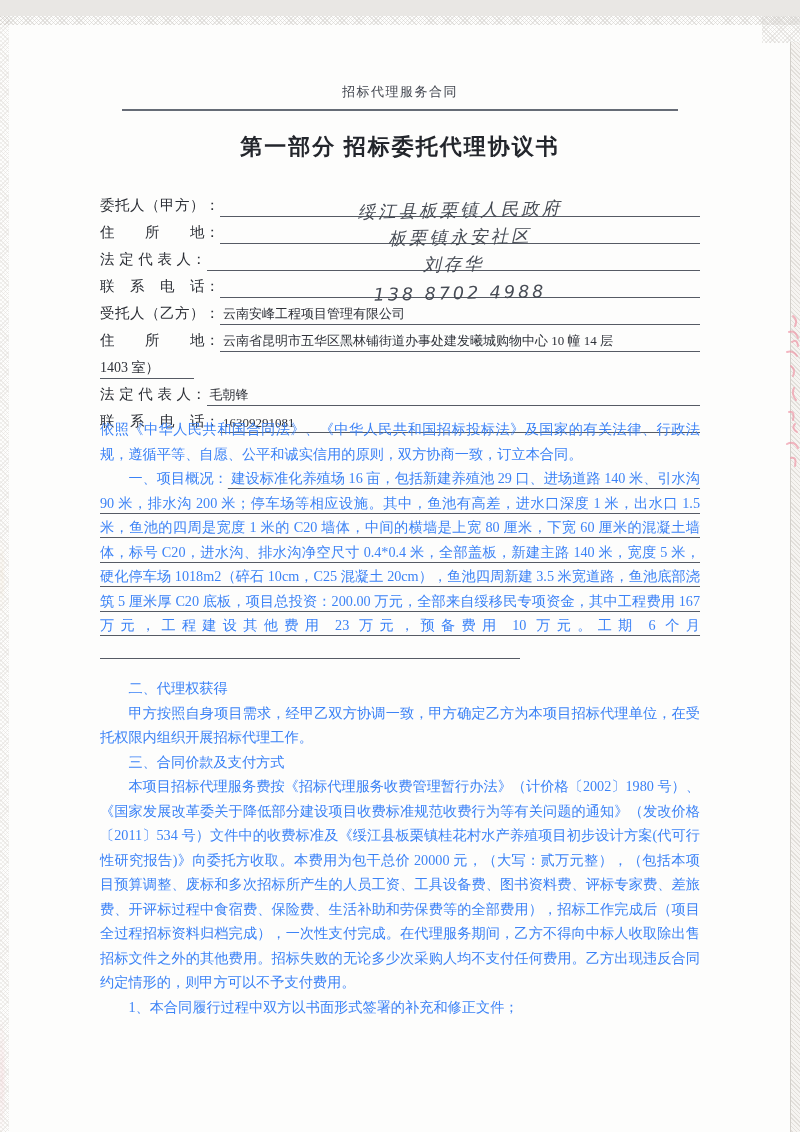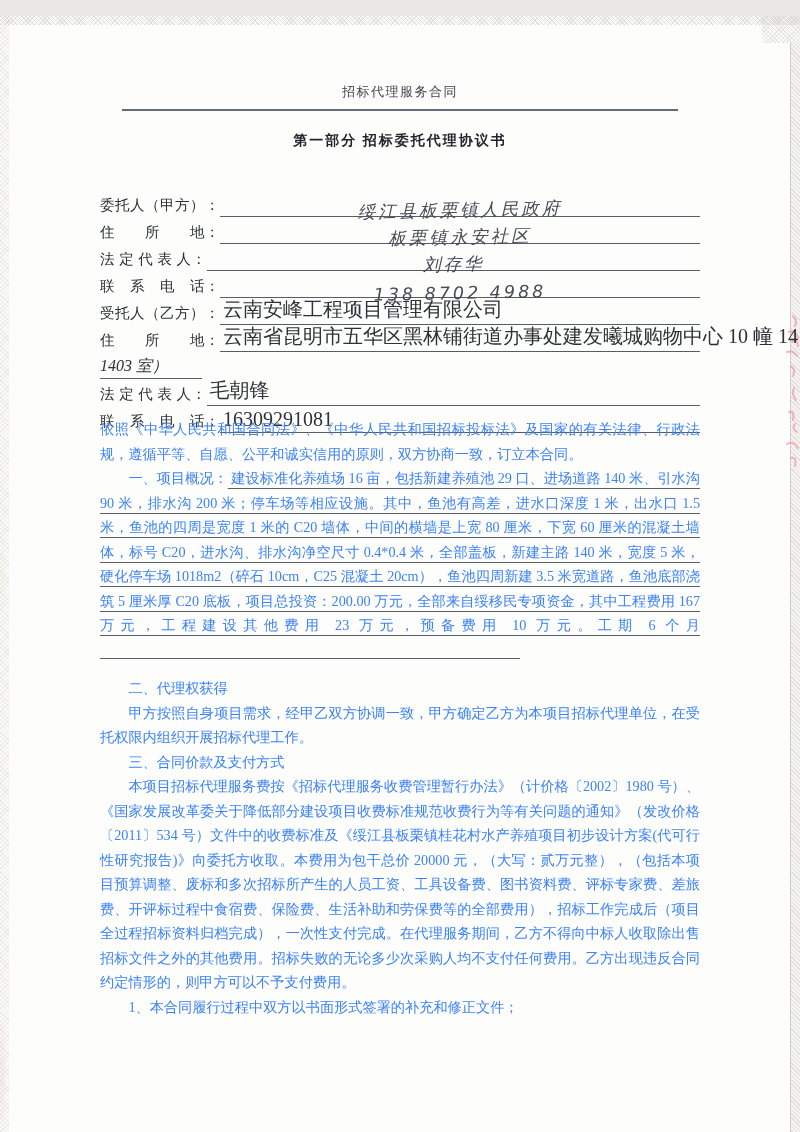--- a/index.html
+++ b/index.html
@@ -42,35 +42,35 @@
   .running-head {
     position:absolute; top:67px; left:0; width:100%; text-align:center;
     font-size:13px; letter-spacing:1.5px; color:#41454e;
   }
   .head-rule {
     position:absolute; top:93px; left:122px; width:556px; height:0;
     border-top:2px solid #666c76;
   }
   .doc-title {
     position:absolute; top:116px; left:0; width:100%; text-align:center;
-    font-size:14px; font-weight:bold; letter-spacing:2px; color:#23262c;
+    font-size:22px; font-weight:bold; letter-spacing:2px; color:#23262c;
   }
 
   .form { position:absolute; top:174px; left:100px; width:600px; }
   .frow { position:relative; display:flex; align-items:flex-end; height:27px; font-size:14.5px; }
   .flabel { white-space:pre; padding-bottom:2px; letter-spacing:.5px; color:#2c2f36;font-family:Liberation Serif, serif; }
   .fline { position:relative; flex:1 1 auto; height:100%; border-bottom:1.4px solid #565b64; }
   .hw {
     position:absolute; left:0; right:0; bottom:-6px; text-align:center;
     font-family:"DejaVu Sans",sans-serif; font-style:italic;
     font-size:17.5px; letter-spacing:3px; color:#474c55;
     transform:rotate(-1.2deg); white-space:nowrap;
   }
-  .tv { position:absolute; left:3px; bottom:1px; white-space:nowrap; font-size:20px; }
-  .cont { border-bottom:1.4px solid #565b64; padding:0 34px 1px 0; font-size:16px;font-style:italic; }
+  .tv { position:absolute; left:3px; bottom:1px; white-space:nowrap; font-size:13px; }
+  .cont { border-bottom:1.4px solid #565b64; padding:0 34px 1px 0; font-size:14px; }
 
   .body-text {
     position:absolute; top:401px; left:100px; width:600px;
     font-size:14.2px; line-height:24.5px; text-align:justify; color:#3b82f6;
   }
   .p { margin:0; text-indent:2em; }
   .p0 { margin:0; text-indent:0; }
   .gap-above { margin-top:14px; }
   .ul {
     text-decoration:underline; text-underline-offset:5px;

